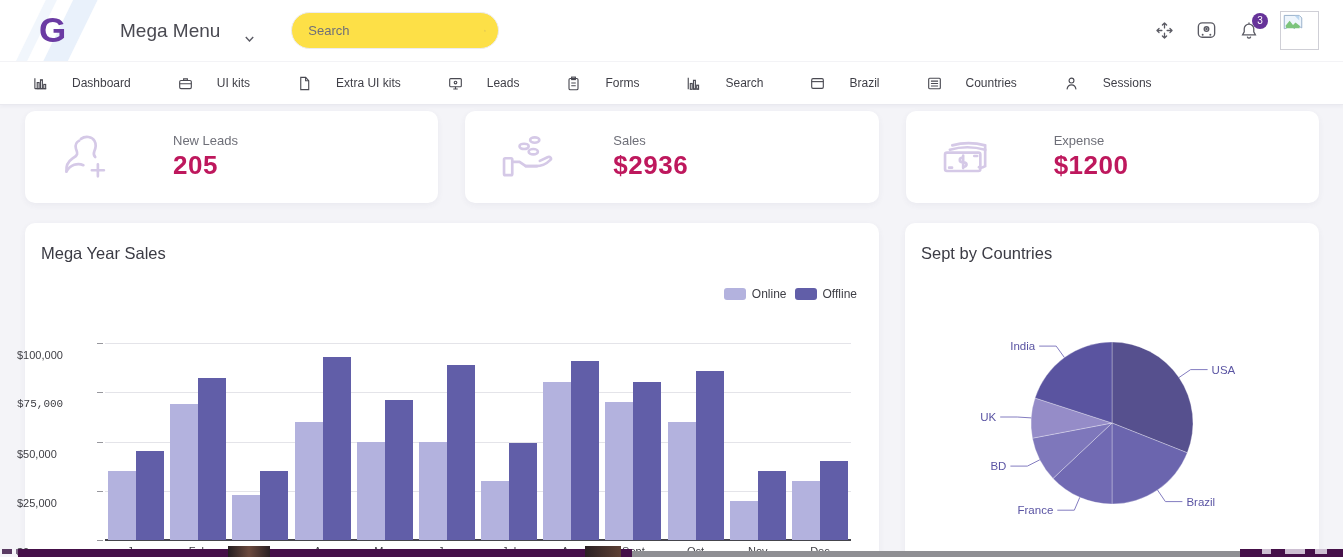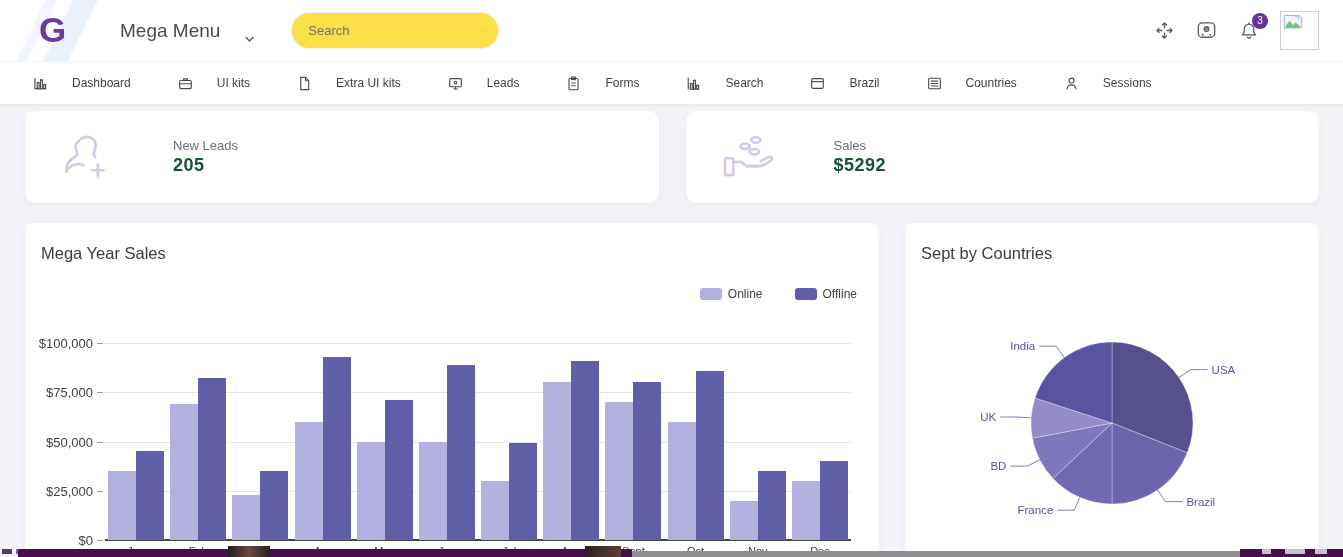--- a/index.html
+++ b/index.html
@@ -35,38 +35,38 @@
   .nav-item { display:flex; align-items:center; gap:24px; font-size:12px; color:#3f3f47; cursor:pointer; }
   .nav-item svg { color:#4a4a52; }
 
   
   .cards-row { display:flex; gap:27px; margin:6px 24px 0 25px; }
   .card { background:#fff; border-radius:10px; box-shadow:0 2px 6px rgba(70,70,110,0.06); }
   .stat-card { flex:1; height:92px; display:flex; align-items:center; padding-left:33px; }
   .stat-icon { width:58px; height:58px; color:#d5c9e7; flex:0 0 auto; }
   .stat-text { margin-left:57px; }
   .stat-label { font-size:13px; color:#6e6f78; margin-bottom:2px; }
-  .stat-value { font-size:18px; color:#14532d; font-weight:600; letter-spacing:0.5px; }
+  .stat-value { font-size:26px; color:#be185d; font-weight:600; letter-spacing:0.5px; }
 
   
   .charts-row { display:flex; gap:26px; margin:20px 24px 0 25px; }
   .chart-card { position:relative; height:400px; }
   .chart-card.left { width:854px; }
   .chart-card.right { width:414px; }
   .card-title { position:absolute; left:16px; top:21px; font-size:16.5px; color:#3b3b44; font-weight:500; }
 
   
-  .legend { position:absolute; right:22px; top:64px; display:flex; gap:32px; align-items:center; }
+  .legend { position:absolute; right:22px; top:64px; display:flex; gap:8px; align-items:center; }
   .legend-item { display:flex; align-items:center; gap:6px; font-size:12px; color:#3f3f46; cursor:pointer; }
   .legend-swatch { width:22px; height:12px; border-radius:3px; }
   .bar-plot { position:absolute; left:80px; top:120px; width:746px; height:197px; }
   .grid { position:absolute; left:0; right:0; height:1px; background:#e4e4e9; }
   .axis { position:absolute; left:0; right:0; height:2px; background:#45454c; }
   .tick { position:absolute; left:-8px; width:6px; height:1px; background:#97979d; }
-  .ylab { position:absolute; left:-88px; width:76px; text-align:right; font-size:13px; color:#3e3e44; }
+  .ylab { position:absolute; left:-88px; width:76px; text-align:left; font-size:11px; color:#3e3e44;margin-top:13px; }
   .month { position:absolute; top:202px; text-align:center; font-size:11px; color:#3e3e44; }
   .bar { position:absolute; bottom:0; width:28px; }
 
   
   .pie-svg { position:absolute; left:0; top:0; }
   .pie-label { font-size:11.5px; fill:#5a54a3; }
 
   
   .cutbar { position:absolute; left:0; bottom:0; width:1343px; height:11px; z-index:50; pointer-events:none; }
   .cut-seg { position:absolute; bottom:0; }
@@ -235,25 +235,38 @@
     <svg class="stat-icon" viewBox="0 0 24 24" fill="none" stroke="currentColor" stroke-width="1.1" stroke-linecap="round">
       <rect x="2.5" y="12.5" width="3.4" height="7" rx="0.5"></rect>
       <path d="M5.9 14h3l2.6 1.8h4.2c2.6 0 4.3-.9 6-2.6.6-.6-.2-1.6-1-1.2l-3.4 1.6"></path>
       <path d="M11.5 15.8h4.6"></path>
       <ellipse cx="15.2" cy="5" rx="1.9" ry="1.1"></ellipse>
       <ellipse cx="10.8" cy="7.6" rx="1.9" ry="1.1"></ellipse>
       <ellipse cx="14.6" cy="9.8" rx="1.9" ry="1.1"></ellipse>
     </svg>
     <div class="stat-text">
       <div class="stat-label">Sales</div>
-      <div class="stat-value">$5292</div>
+      <div class="stat-value">$2936</div>
     </div>
   </div>
 
 
+  <div class="card stat-card">
+    <svg class="stat-icon" viewBox="0 0 24 24" fill="none" stroke="currentColor" stroke-width="1.1" stroke-linecap="round">
+      <path d="M5.5 7.2c4.8-1.4 8.6-1.4 13.6 0v2"></path>
+      <path d="M4.5 9c4.8-1.4 9.6-1.4 14.6 0v6.8c-1.2.8-2 .8-2.6.4"></path>
+      <rect x="2.5" y="10.2" width="14.6" height="7.6" rx="0.8"></rect>
+      <path d="M10 12.2c-1 0-1.4.6-1.4 1s.4 1 1.4 1 1.4.6 1.4 1-.6 1-1.4 1M10 11.4v5.2"></path>
+      <path d="M4.2 16.4h1.2M14.6 11.6h1.2"></path>
+    </svg>
+    <div class="stat-text">
+      <div class="stat-label">Expense</div>
+      <div class="stat-value">$1200</div>
+    </div>
+  </div>
 </div>
 
 <div class="charts-row">
 
   <div class="card chart-card left">
     <div class="card-title">Mega Year Sales</div>
     <div class="legend">
         <div class="legend-item">
           <div class="legend-swatch" style="background: rgb(179, 178, 222);"></div>
           <span>Online</span>
@@ -268,21 +281,21 @@
         <div class="tick" style="top: 197px;"></div>
         <div class="ylab" style="top: 190px;">$0</div>
         <div class="grid" style="top: 147.75px;"></div>
         <div class="tick" style="top: 147.75px;"></div>
         <div class="ylab" style="top: 140.75px;">$25,000</div>
         <div class="grid" style="top: 98.5px;"></div>
         <div class="tick" style="top: 98.5px;"></div>
         <div class="ylab" style="top: 91.5px;">$50,000</div>
         <div class="grid" style="top: 49.25px;"></div>
         <div class="tick" style="top: 49.25px;"></div>
-        <div class="ylab" style="top: 42.25px;">$75,000</div>
+        <div class="ylab" style="top: 42.25px; font-family: Liberation Mono, monospace;">$75,000</div>
         <div class="grid" style="top: 0px;"></div>
         <div class="tick" style="top: 0px;"></div>
         <div class="ylab" style="top: -7px;">$100,000</div>
         <div class="month" style="left: 0px; width: 62.1667px;">Jan</div>
         <div class="month" style="left: 62.1667px; width: 62.1667px;">Feb</div>
         <div class="month" style="left: 124.333px; width: 62.1667px;">Mar</div>
         <div class="month" style="left: 186.5px; width: 62.1667px;">Apr</div>
         <div class="month" style="left: 248.667px; width: 62.1667px;">May</div>
         <div class="month" style="left: 310.833px; width: 62.1667px;">Jun</div>
         <div class="month" style="left: 373px; width: 62.1667px;">Jul</div>

